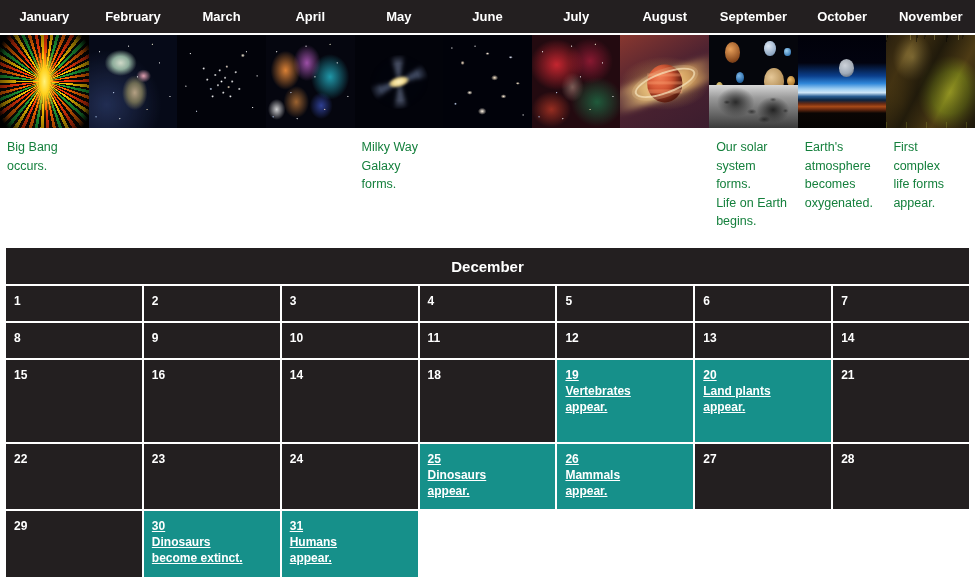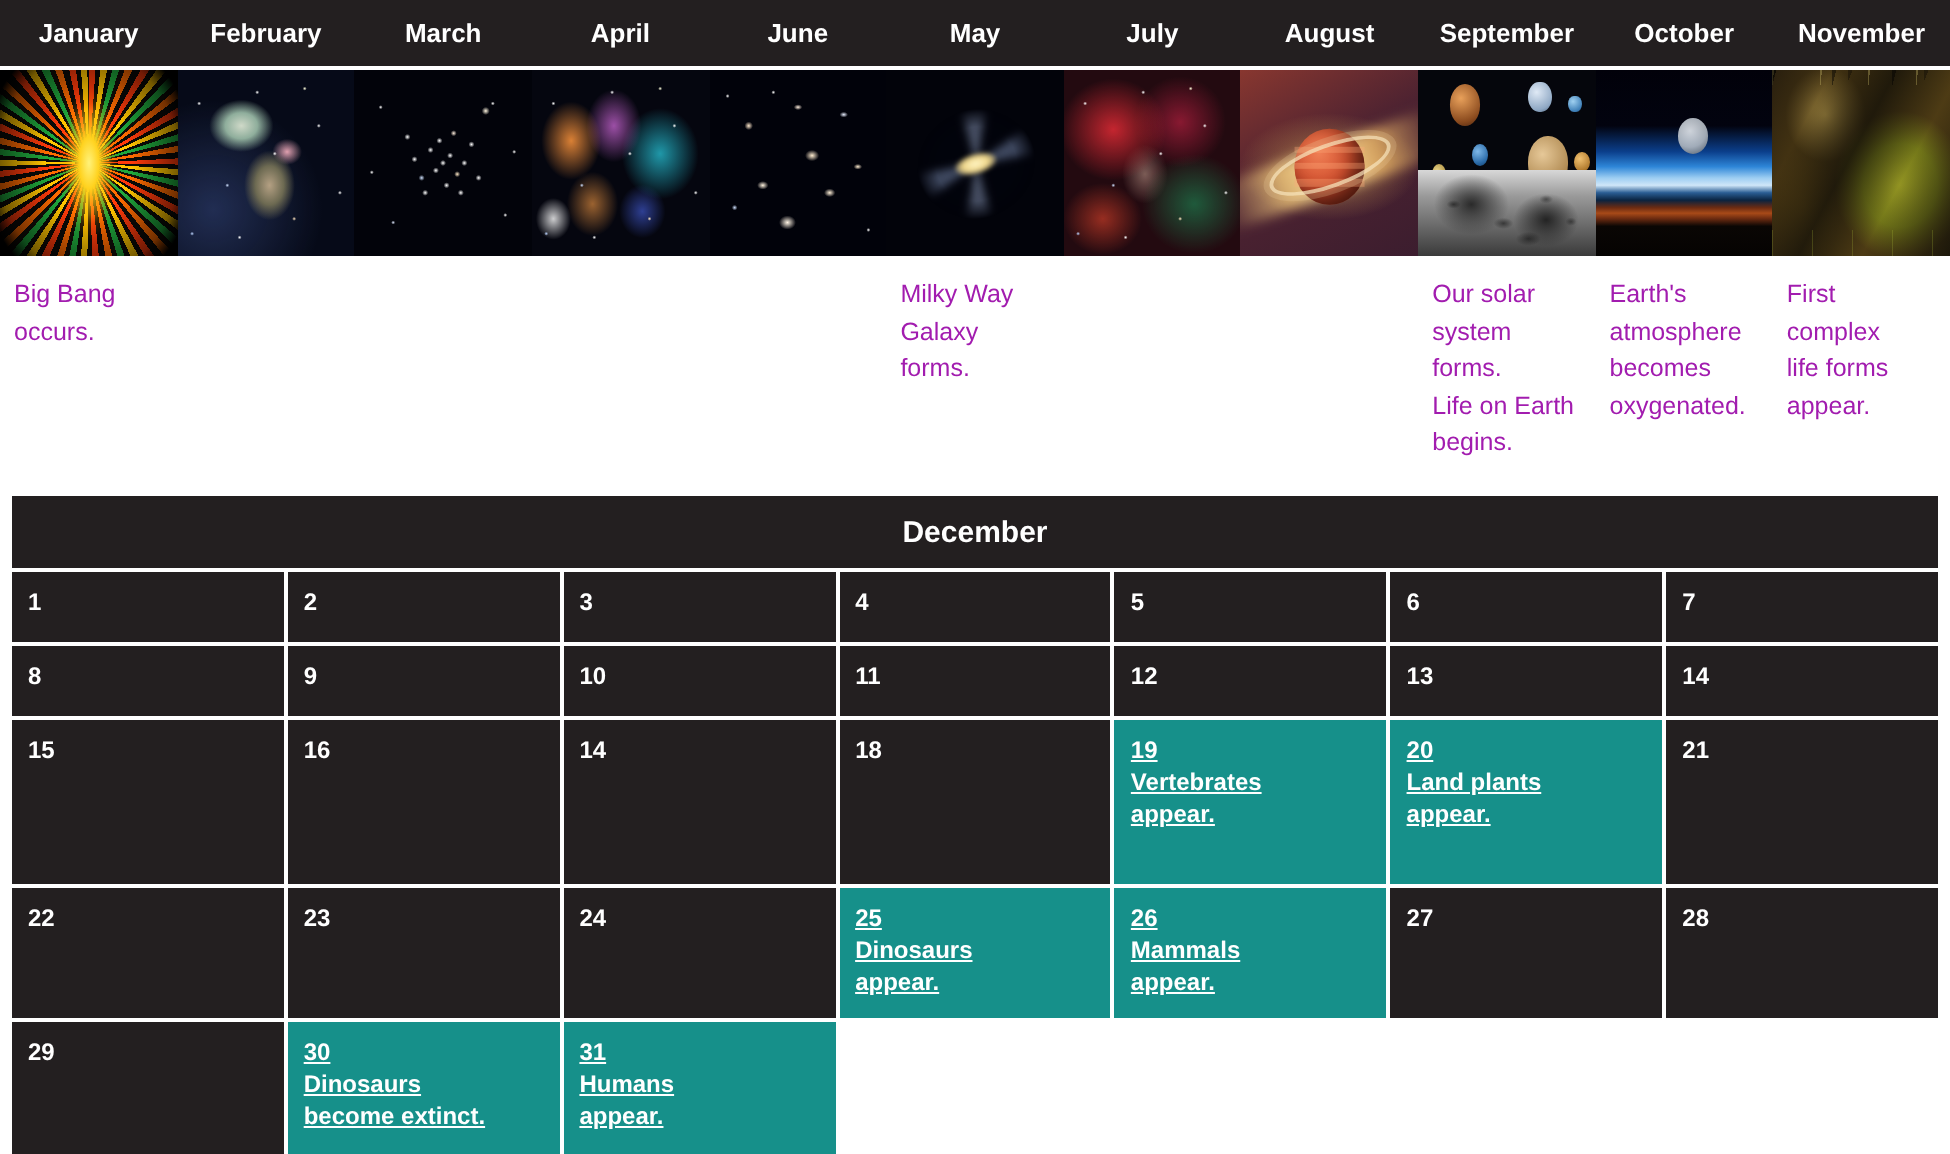--- a/index.html
+++ b/index.html
@@ -52,21 +52,21 @@
     margin-top: 2px;
     position: relative;
     overflow: hidden;
     background: #05060c;
   }
   .month-caption {
     margin-top: 10px;
     padding: 0 6px 0 7px;
     font-size: 12.5px;
     line-height: 18.5px;
-    color: #a21caf;
+    color: #15803d;
     white-space: pre-line;
   }
 
   
   .december-wrap {
     position: absolute;
     left: 6px;
     top: 248px;
     width: 963px;
   }
@@ -395,34 +395,34 @@
       <div class="month-col">
         <div class="month-header">April</div>
         <div class="month-thumb">
           <div class="art art-galcluster">
             <div class="stars-a"></div>
           </div>
         </div>
         <div class="month-caption"></div>
       </div>
       <div class="month-col">
-        <div class="month-header">June</div>
-        <div class="month-thumb">
-          <div class="art art-deepfield"></div>
-        </div>
-        <div class="month-caption"></div>
-      </div>
-      <div class="month-col">
         <div class="month-header">May</div>
         <div class="month-thumb">
           <div class="art art-spiral"></div>
         </div>
         <div class="month-caption">Milky Way
 Galaxy
 forms.</div>
+      </div>
+      <div class="month-col">
+        <div class="month-header">June</div>
+        <div class="month-thumb">
+          <div class="art art-deepfield"></div>
+        </div>
+        <div class="month-caption"></div>
       </div>
       <div class="month-col">
         <div class="month-header">July</div>
         <div class="month-thumb">
           <div class="art art-rednebula">
             <div class="stars-a"></div>
           </div>
         </div>
         <div class="month-caption"></div>
       </div>

